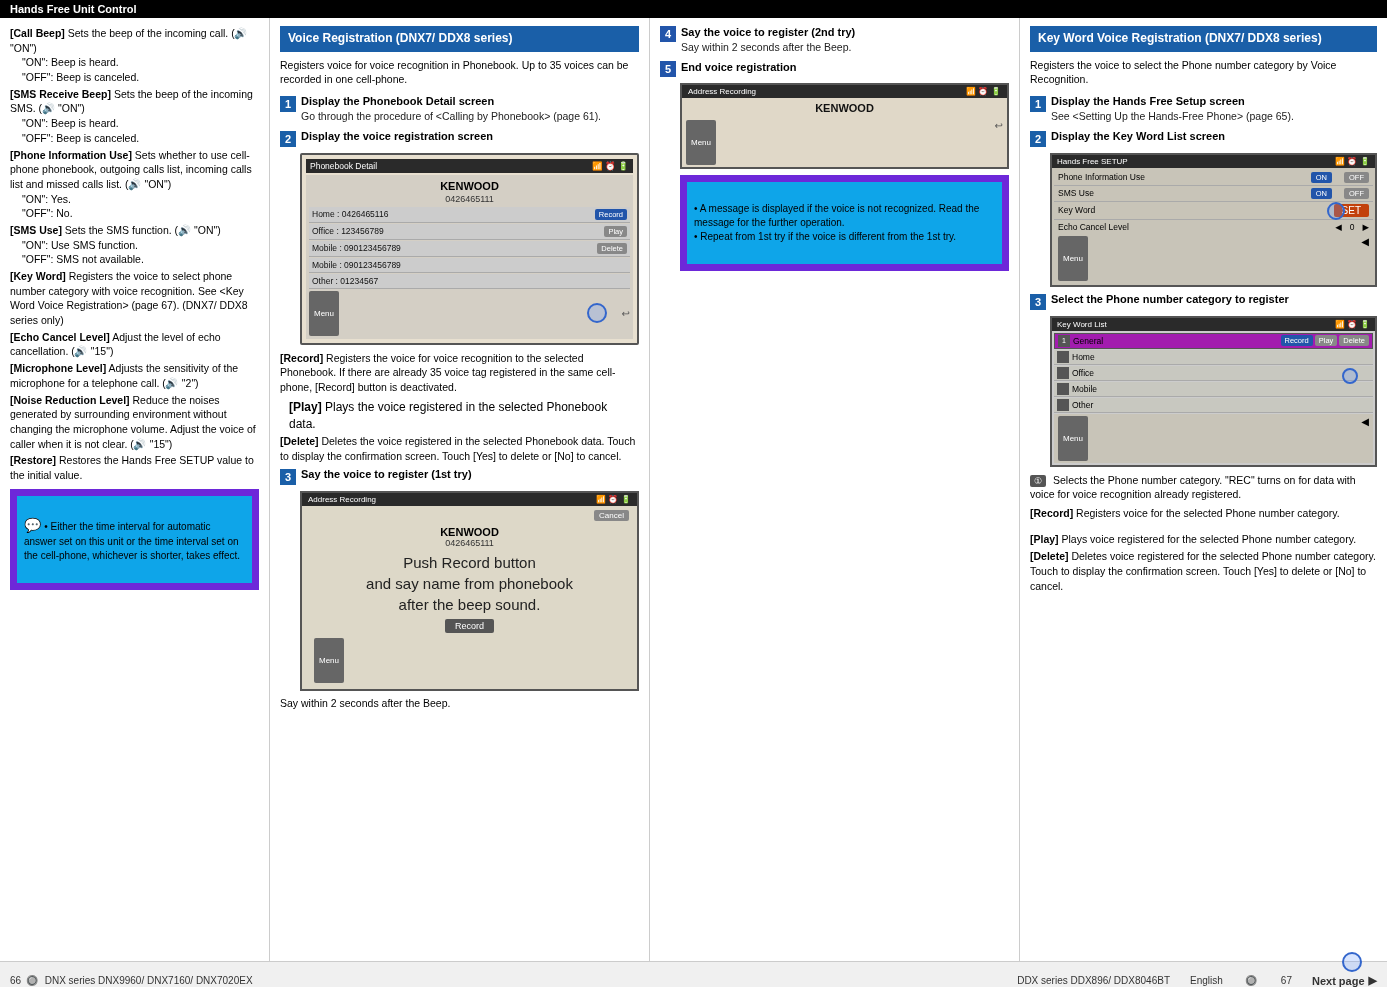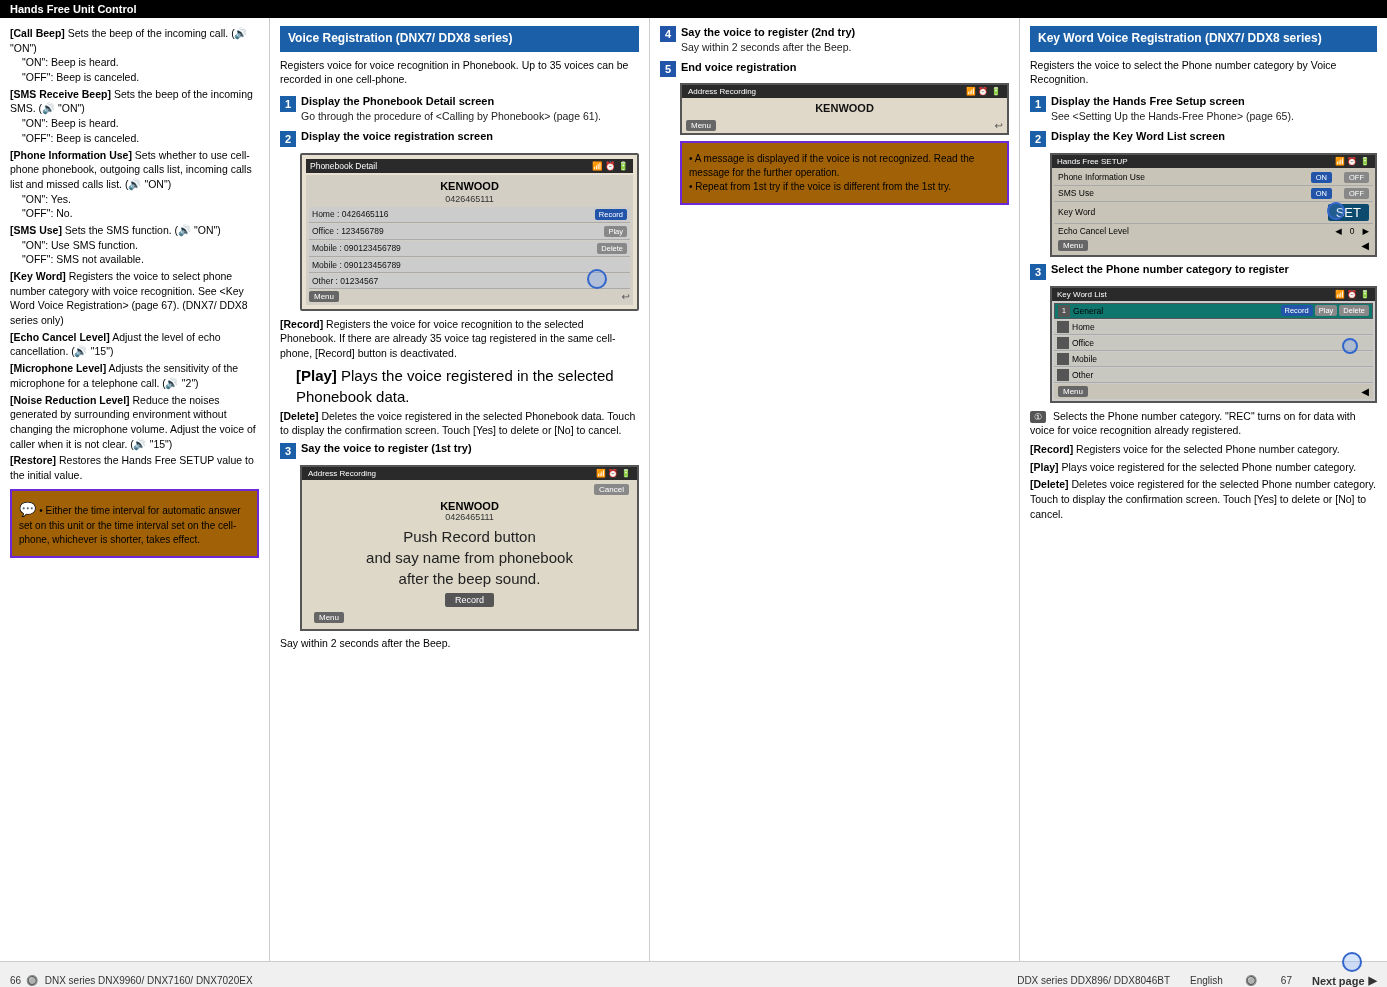--- a/index.html
+++ b/index.html
@@ -141,21 +141,21 @@
     .screen-btn.blue { background: #2255aa; }
     .screen-footer {
       display: flex;
       justify-content: space-between;
       align-items: center;
       margin-top: 2px;
     }
     .screen-menu-btn {
       background: #666;
       color: #fff;
-      padding: 1px 5px;
+      padding: 18px 5px;
       font-size: 8px;
       border-radius: 2px;
     }
     .screen-arrow {
       font-size: 10px;
       color: #555;
     }
     
     .addr-screen {
       background: #e0d8c8;
@@ -233,23 +233,23 @@
       background: #555;
       color: #fff;
       padding: 2px 10px;
       font-size: 9px;
       border-radius: 2px;
       display: inline-block;
       margin: 0 auto;
     }
     
     .note-box {
-      background: #a16207;
-      border: 2px solid #6d28d9;
-      padding: 9px 7px;
+      background: #0ea5e9;
+      border: 7px solid #6d28d9;
+      padding: 20px 7px;
       font-size: 10px;
       line-height: 1.4;
       margin: 6px 0;
     }
     
     .col1-item {
       margin-bottom: 5px;
     }
     .col1-item-title {
       font-weight: bold;
@@ -275,21 +275,21 @@
     }
     .kwlist-row {
       display: flex;
       align-items: center;
       border-bottom: 1px solid #aaa;
       padding: 1px 3px;
       background: #c8c8c0;
       margin-bottom: 1px;
     }
     .kwlist-row.selected {
-      background: #0f766e;
+      background: #a21caf;
       border: 1px solid #555;
     }
     .kwlist-num {
       background: #555;
       color: #fff;
       width: 12px;
       height: 12px;
       font-size: 7px;
       display: flex;
       align-items: center;
@@ -342,24 +342,24 @@
     }
     .hf-btn {
       background: #888;
       color: #fff;
       padding: 1px 5px;
       font-size: 7.5px;
       border-radius: 2px;
     }
     .hf-btn.active { background: #2255aa; }
     .hf-set-btn {
-      background: #0c4a6e;
+      background: #c2410c;
       color: #fff;
       padding: 1px 8px;
-      font-size: 13px;
+      font-size: 10px;
       border-radius: 2px;
     }
     .hfsetup-echo-row {
       display: flex;
       align-items: center;
       padding: 2px 4px;
       font-size: 8.5px;
     }
     .hfsetup-arrow { margin-right: 4px; }
     .hfsetup-val { margin: 0 4px; }
@@ -515,21 +515,21 @@
       </div>
 
       <div style="position:absolute;right:30px;bottom:20px;">
         <div style="width:20px;height:20px;background:rgba(100,150,255,0.25);border:2px solid #3366cc;border-radius:50%;"></div>
       </div>
     </div>
 
     <div style="font-size:10.5px;line-height:1.4;margin:4px 0;">
       <span class="bold">[Record]</span>  Registers the voice for voice recognition to the selected Phonebook. If there are already 35 voice tag registered in the same cell-phone, [Record] button is deactivated.
     </div>
-    <div style="font-size:15px;line-height:1.4;margin:2px 16px;">
+    <div style="font-size:12px;line-height:1.4;margin:2px 9px;">
       <span class="bold">[Play]</span>  Plays the voice registered in the selected Phonebook data.
     </div>
     <div style="font-size:10.5px;line-height:1.4;margin:2px 0;">
       <span class="bold">[Delete]</span>  Deletes the voice registered in the selected Phonebook data. Touch to display the confirmation screen. Touch [Yes] to delete or [No] to cancel.
     </div>
 
     <div class="step mt4">
       <div class="step-num">3</div>
       <div class="step-content">
         <div class="step-title">Say the voice to register (1st try)</div>
@@ -713,21 +713,21 @@
       </div>
     </div>
 
     <div style="font-size:10.5px;line-height:1.4;margin-top:5px;">
       <span style="background:#555;color:#fff;padding:1px 4px;border-radius:2px;margin-right:4px;font-size:9px;">①</span>
       Selects the Phone number category. "REC" turns on for data with voice for voice recognition already registered.
     </div>
     <div style="font-size:10.5px;line-height:1.4;margin-top:4px;">
       <span class="bold">[Record]</span>  Registers voice for the selected Phone number category.
     </div>
-    <div style="font-size:10.5px;line-height:1.4;margin-top:3px;">
+    <div style="font-size:10.5px;line-height:1.4;margin-top:11px;">
       <span class="bold">[Play]</span>  Plays voice registered for the selected Phone number category.
     </div>
     <div style="font-size:10.5px;line-height:1.4;margin-top:3px;">
       <span class="bold">[Delete]</span>  Deletes voice registered for the selected Phone number category. Touch to display the confirmation screen. Touch [Yes] to delete or [No] to cancel.
     </div>
   </div>
 
 </div>
 
 <div class="page-footer">

